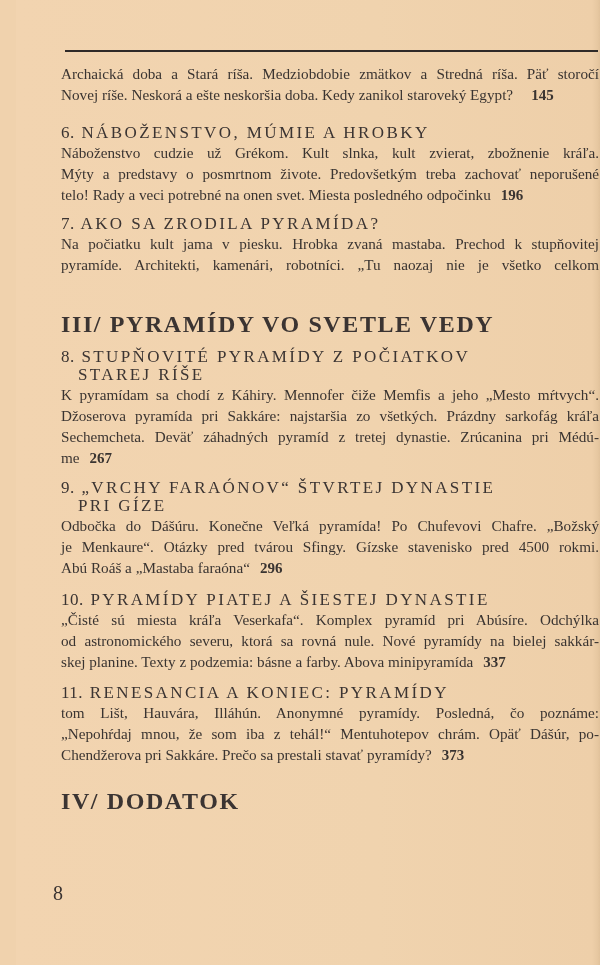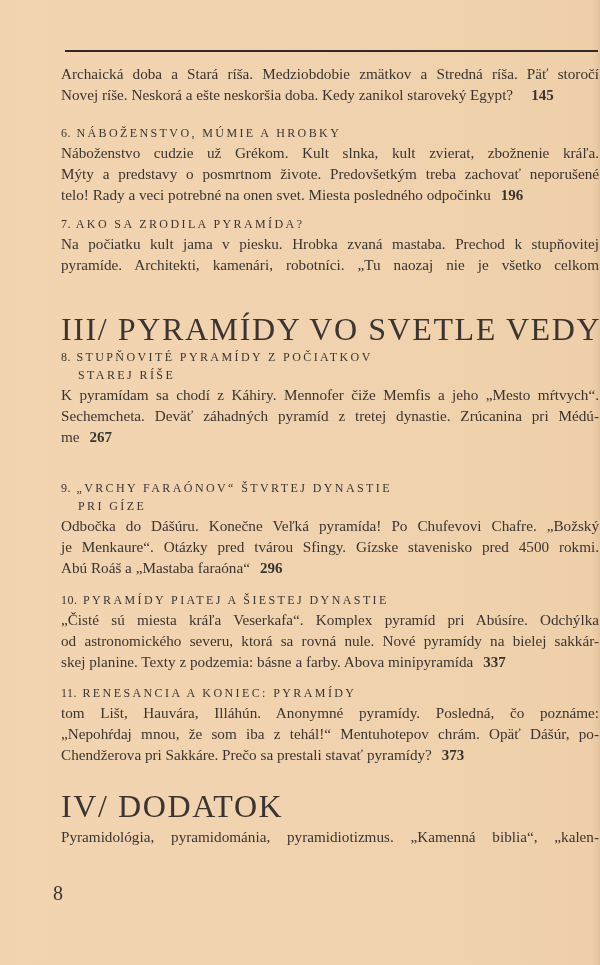--- a/index.html
+++ b/index.html
@@ -18,35 +18,35 @@
       position: absolute; right: 0; top: 0; width: 18px; height: 965px;
       background: linear-gradient(90deg, rgba(0,0,0,0) 0%, rgba(120,80,40,0.12) 50%, rgba(90,60,30,0.22) 100%);
     }
     .rule {
       position: absolute; left: 49px; top: 50px; width: 533px; height: 2px;
       background: #2f2a28;
     }
     .content { position: absolute; left: 45px; top: 0; width: 538px; }
     .entry { position: absolute; left: 0; width: 538px; }
     .chapter-title {
-      font-size: 12px; letter-spacing: 2.4px; line-height: 18px;
+      font-size: 17px; letter-spacing: 2.4px; line-height: 18px;
       color: #3b3432; white-space: nowrap;
     }
     .chapter-title .cont { display: block; padding-left: 17px; }
     .num { letter-spacing: 0.5px; }
     .desc {
       font-size: 15.2px; line-height: 21px; text-align: justify;
       color: #3a3431; margin: 0;
     }
     .desc .line { display: block; text-align: justify; text-align-last: justify; white-space: nowrap; }
     .desc .line.last { text-align-last: left; }
     .pg { margin-left: 10px; font-size: 15px; font-weight: bold; }
     .part-title {
-      position: absolute; left: 0; font-size: 32px; letter-spacing: 1.6px;
-      color: #3b3432; white-space: nowrap;
+      position: absolute; left: 0; font-size: 24px; letter-spacing: 1.6px;
+      color: #3b3432; white-space: nowrap; font-weight: bold;
     }
     .folio {
       position: absolute; left: 37px; top: 882px; font-size: 20px; color: #3b3432;
     }
   </style>
 </head>
 <body>
 
 <div class="page">
   <div class="edge-shadow"></div>
@@ -84,20 +84,21 @@
 
     <div class="part-title" style="top:311px;">III/ PYRAMÍDY VO SVETLE VEDY</div>
 
     <div class="entry" style="top:348px;">
       <div class="chapter-title">
         <span class="num">8.</span> <span>STUPŇOVITÉ PYRAMÍDY Z POČIATKOV</span>
         <span class="cont">STAREJ RÍŠE</span>
       </div>
       <p class="desc">
         <span class="line">K pyramídam sa chodí z Káhiry. Mennofer čiže Memfis a jeho „Mesto mŕtvych“.</span>
+        <span class="line">Džoserova pyramída pri Sakkáre: najstaršia zo všetkých. Prázdny sarkofág kráľa</span>
         <span class="line">Sechemcheta. Deväť záhadných pyramíd z tretej dynastie. Zrúcanina pri Médú-</span>
         <span class="line last"><span>me</span><span class="pg">267</span></span>
       </p>
     </div>
 
     <div class="entry" style="top:479px;">
       <div class="chapter-title">
         <span class="num">9.</span> <span>„VRCHY FARAÓNOV“ ŠTVRTEJ DYNASTIE</span>
         <span class="cont">PRI GÍZE</span>
       </div>
@@ -126,20 +127,17 @@
       <p class="desc">
         <span class="line">tom Lišt, Hauvára, Illáhún. Anonymné pyramídy. Posledná, čo poznáme:</span>
         <span class="line">„Nepohŕdaj mnou, že som iba z tehál!“ Mentuhotepov chrám. Opäť Dášúr, po-</span>
         <span class="line last"><span>Chendžerova pri Sakkáre. Prečo sa prestali stavať pyramídy?</span><span class="pg">373</span></span>
       </p>
     </div>
 
     <div class="part-title" style="top:788px;">IV/ DODATOK</div>
 
     <div class="entry" style="top:826px;">
-      <p class="desc">
-        <span class="line">Pyramidológia, pyramidománia, pyramidiotizmus. „Kamenná biblia“, „kalen-</span>
-      </p>
     </div>
   </div>
 
   <div class="folio">8</div>
 </div>
 
 </body></html>

